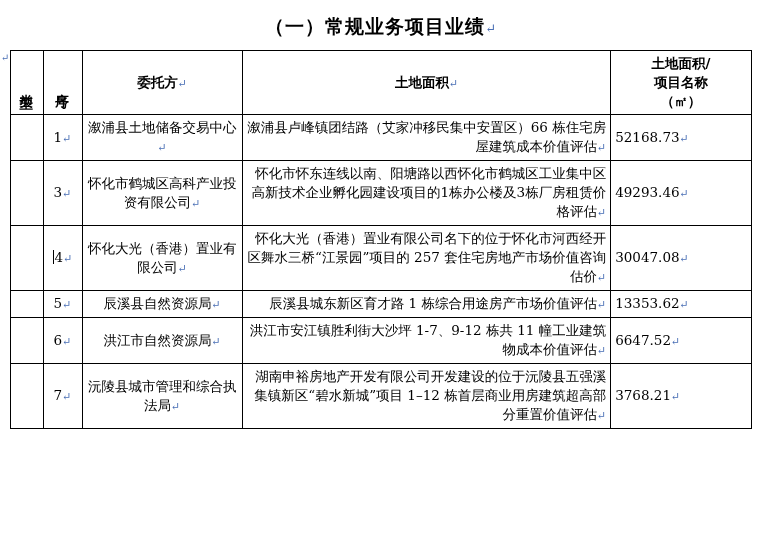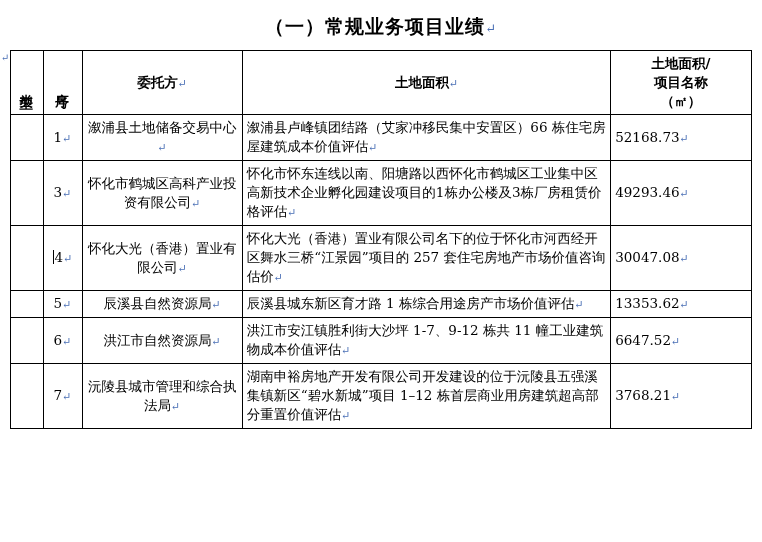--- a/index.html
+++ b/index.html
@@ -93,21 +93,21 @@
     text-align: center;
   }
   .col-seq {
     text-align: center;
     font-size: 13.5px;
   }
   .col-client {
     text-align: center;
   }
   .col-project {
-    text-align: left;
+    text-align: right;
     margin-top: 8px;
   }
   .col-area {
     text-align: left;
     padding-right: 8px;
     font-size: 13.5px;
   }
   
   .stack-line {
     display: block;

